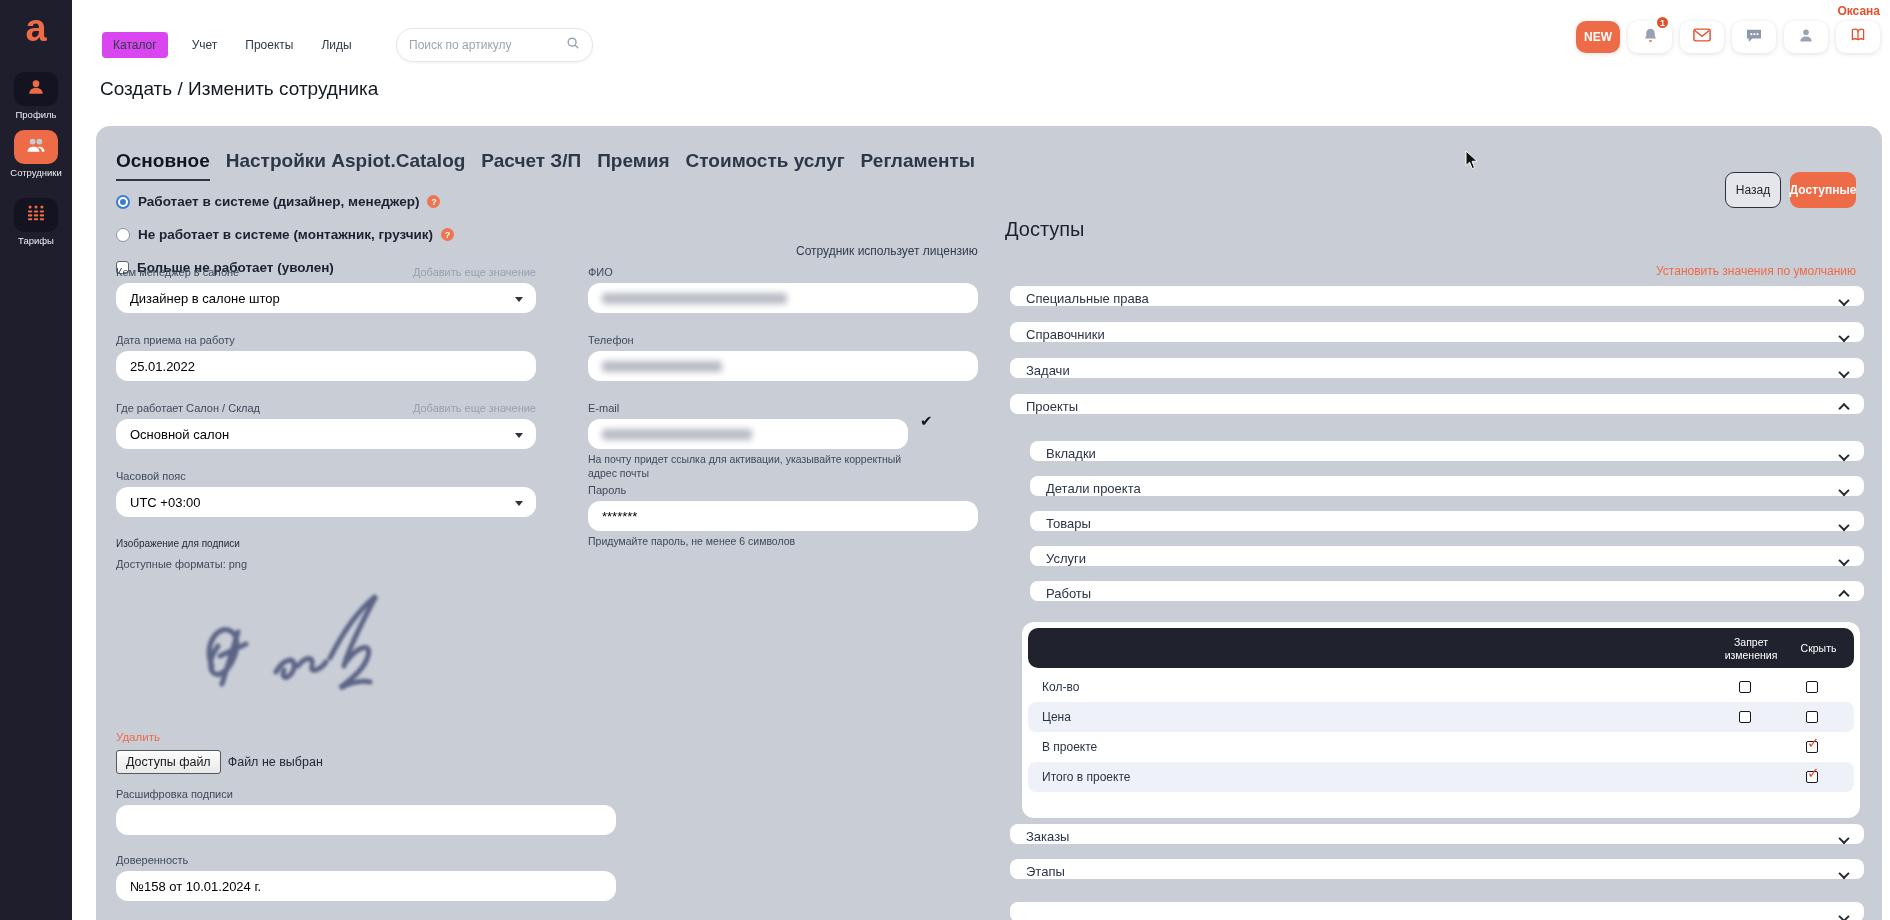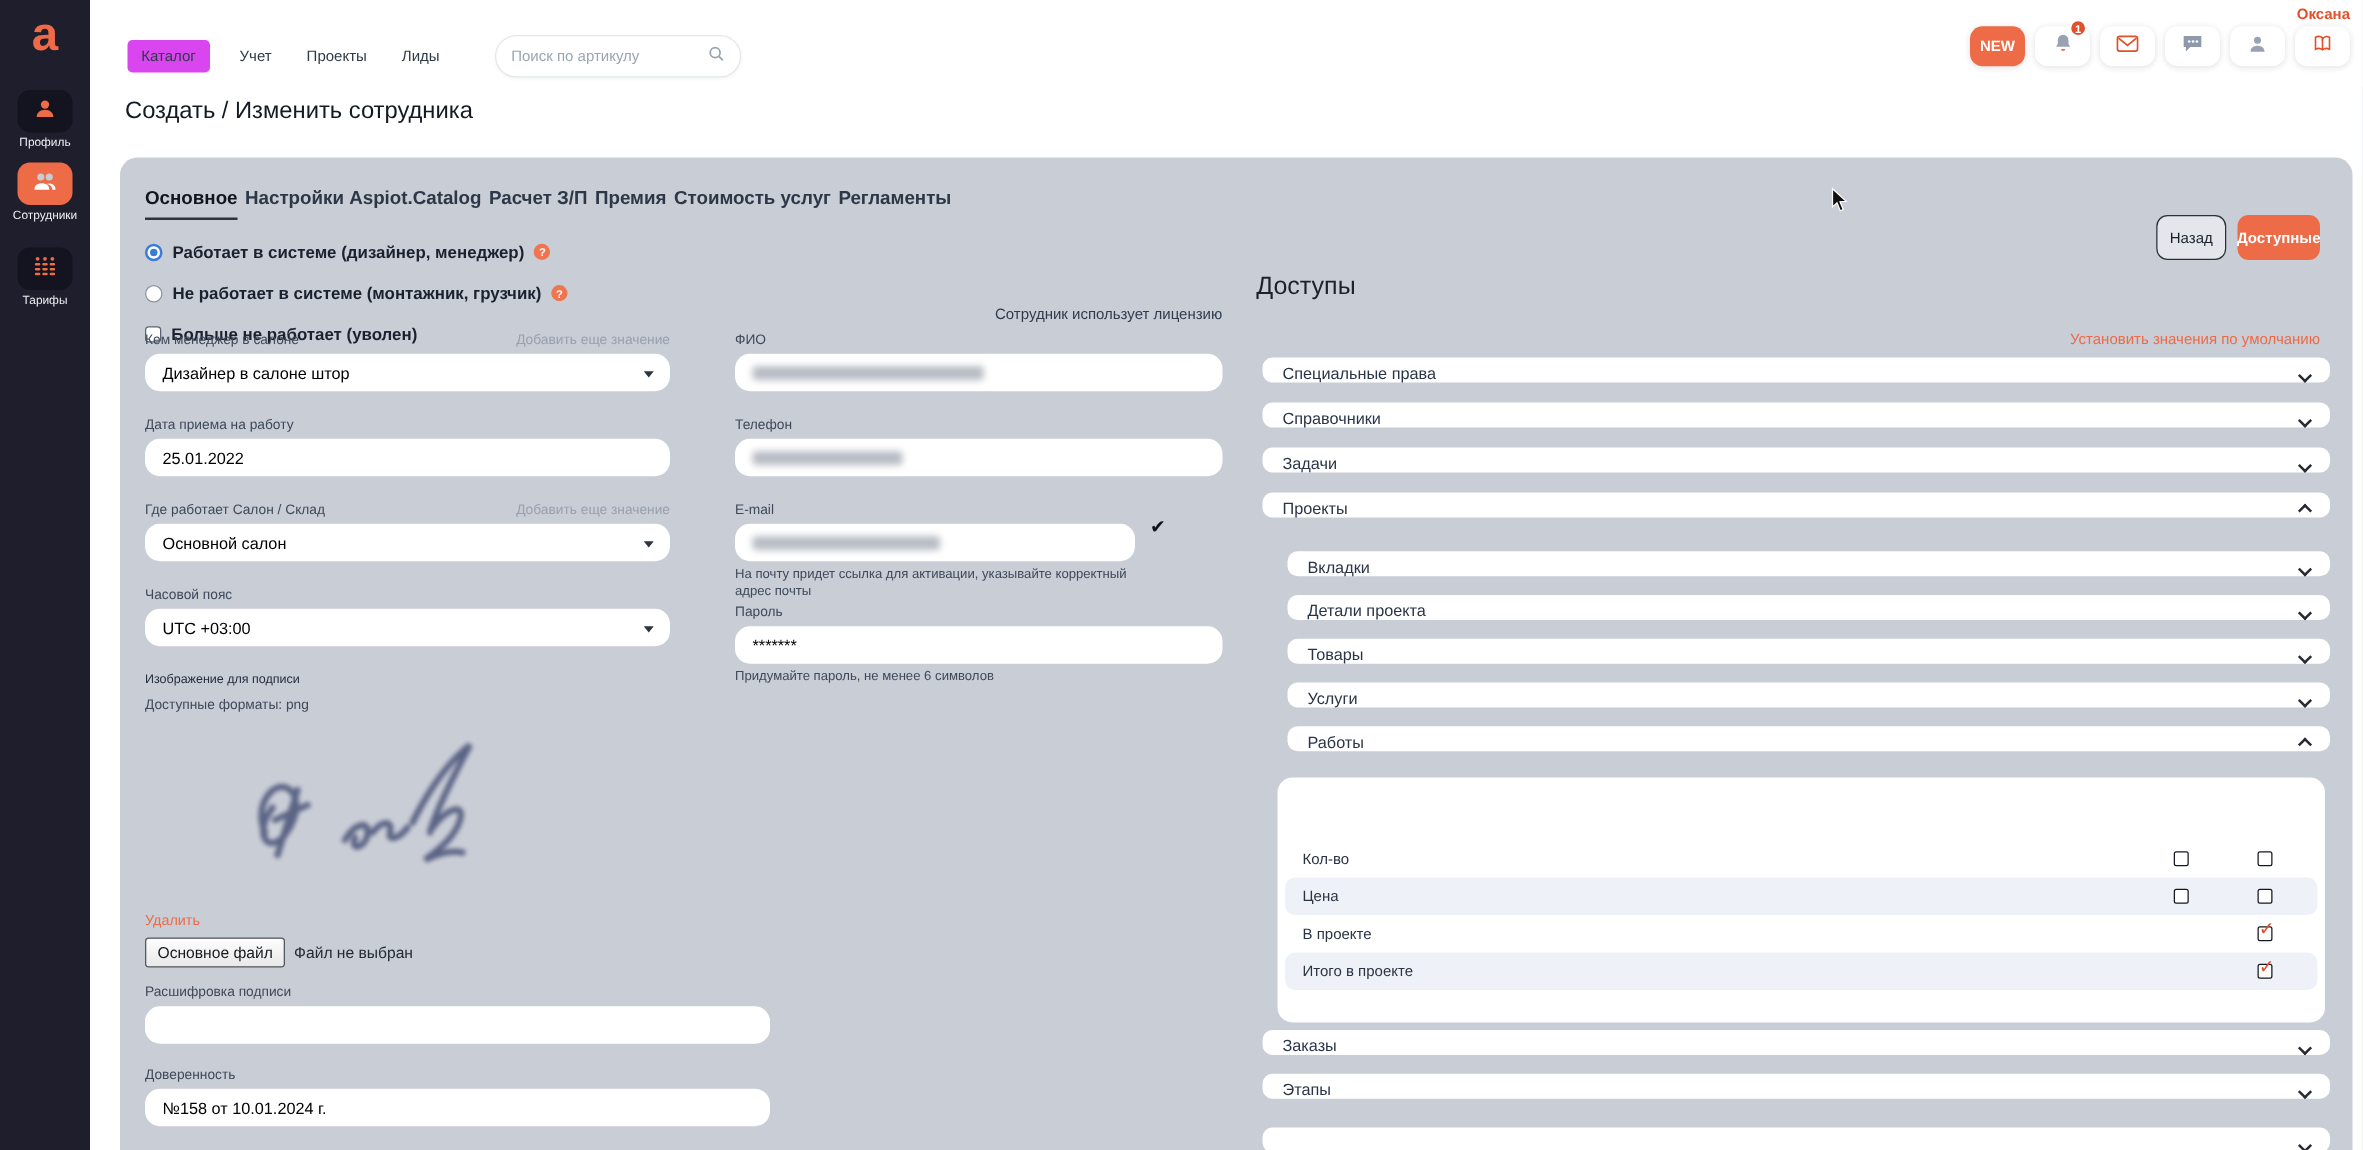--- a/index.html
+++ b/index.html
@@ -21,21 +21,21 @@
   .search input{border:0;outline:0;flex:1;font-size:12px;color:#394352;font-family:inherit;background:transparent}
   .search input::placeholder{color:#9aa5b1}
   .username{position:absolute;right:10px;top:4px;font-size:12px;font-weight:bold;color:#E2502B}
   .topbtns{position:absolute;right:10px;top:21px;display:flex;gap:8px}
   .tile{width:44px;height:32px;border-radius:10px;background:#fff;box-shadow:0 1px 5px rgba(20,30,50,.14);display:flex;align-items:center;justify-content:center;position:relative;cursor:pointer}
   .tile.new{background:#ED6B47;color:#fff;font-size:12px;font-weight:bold}
   .badge{position:absolute;top:-6px;right:2px;min-width:15px;height:15px;border-radius:8px;background:#E2502B;border:2px solid #fff;color:#fff;font-size:9px;font-weight:bold;display:flex;align-items:center;justify-content:center;padding:0 2px}
   .page-title{position:absolute;left:100px;top:78px;font-size:19px;font-weight:normal;color:#141a22}
   
   .card{position:absolute;left:96px;top:126px;width:1786px;height:794px;background:#c9cdd6;border-radius:14px 14px 0 0;overflow:hidden}
-  .tabs{position:absolute;left:20px;top:24px;display:flex;gap:6px;font-size:15px;font-weight:600;color:#2c3747}
+  .tabs{position:absolute;left:20px;top:24px;display:flex;gap:16px;font-size:19px;font-weight:600;color:#2c3747}
   .tab{cursor:pointer;padding-bottom:7px}
   .tab.active{font-weight:bold;color:#10161f;border-bottom:2px solid #2c3440}
   .opt-row{position:absolute;left:20px;display:flex;align-items:center;gap:8px;font-size:13.5px;font-weight:bold;color:#1a2230}
   .radio{width:14px;height:14px;border-radius:50%;background:#fff;border:1.5px solid #8a93a3;position:relative;flex:none}
   .radio.sel{border:2px solid #3D7BD9}
   .radio.sel::after{content:"";position:absolute;left:2px;top:2px;width:6px;height:6px;border-radius:50%;background:#3D7BD9}
   .cbx{width:13px;height:13px;border-radius:3px;background:#fff;border:1.5px solid #5a6474;flex:none}
   .q{width:13px;height:13px;border-radius:50%;background:#ef7450;color:#fff;font-size:9px;font-weight:bold;display:inline-flex;align-items:center;justify-content:center;flex:none}
   .license{position:absolute;left:700px;top:118px;font-size:12px;color:#303c4c}
   
@@ -265,21 +265,21 @@
         <path d="M104 82 l26 -12"></path>
         <path d="M160 98 c8,-14 20,-16 18,-4 c-2,10 -14,14 -10,2"></path>
         <path d="M182 92 c8,-10 16,-10 14,0 c-2,8 8,4 14,-4"></path>
         <path d="M214 84 c12,-24 28,-48 46,-62 c-16,30 -28,54 -32,70"></path>
         <path d="M230 88 c12,-16 26,-20 22,-6 c-4,14 -18,24 -28,32 c12,-6 22,-8 30,-6"></path>
       </g>
     </svg>
   </div>
   <div class="del-link">Удалить</div>
   <div class="file-row">
-    <span class="file-btn">Основное файл</span>
+    <span class="file-btn">Доступы файл</span>
     <span class="file-status">Файл не выбран</span>
   </div>
   <div class="fg" style="left:20px;top:662px;width:500px">
     <div class="lblrow">
         <span class="lbl">Расшифровка подписи</span>
       </div>
     <div class="box">
         <span></span>
       </div>
   </div>
@@ -374,20 +374,24 @@
       <span class="sp"></span>
       <span class="chev chev-down"></span>
     </div>
   <div class="acc" style="left:934px;top:455px;width:834px">
     <span>Работы</span>
       <span class="sp"></span>
       <span class="chev chev-up"></span>
     </div>
 
   <div class="tbl">
+    <div class="tbl-head">
+      <span class="tbl-col c1">Запрет изменения</span>
+      <span class="tbl-col c2">Скрыть</span>
+    </div>
     <div class="trow" style="top:50px">
         <span>Кол-во</span>
       </div>
     <span class="tcb p1 cb-unchecked" style="top:59px"></span>
     <span class="tcb p2 cb-unchecked" style="top:59px"></span>
     <div class="trow alt" style="top:80px">
         <span>Цена</span>
       </div>
     <span class="tcb p1 cb-unchecked" style="top:89px"></span>
     <span class="tcb p2 cb-unchecked" style="top:89px"></span>

